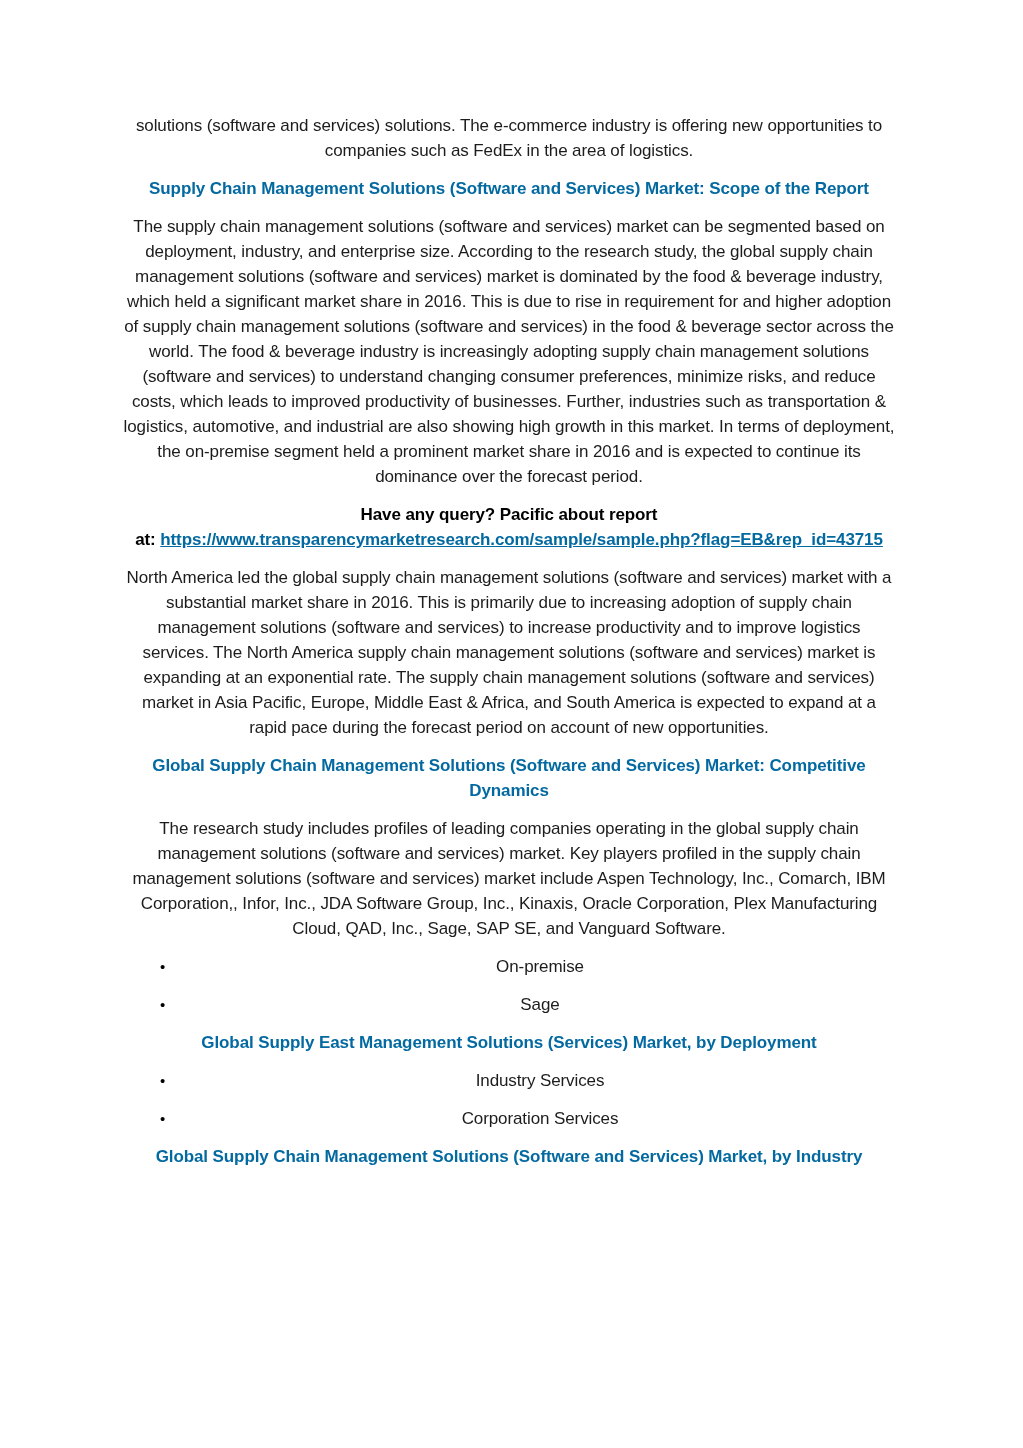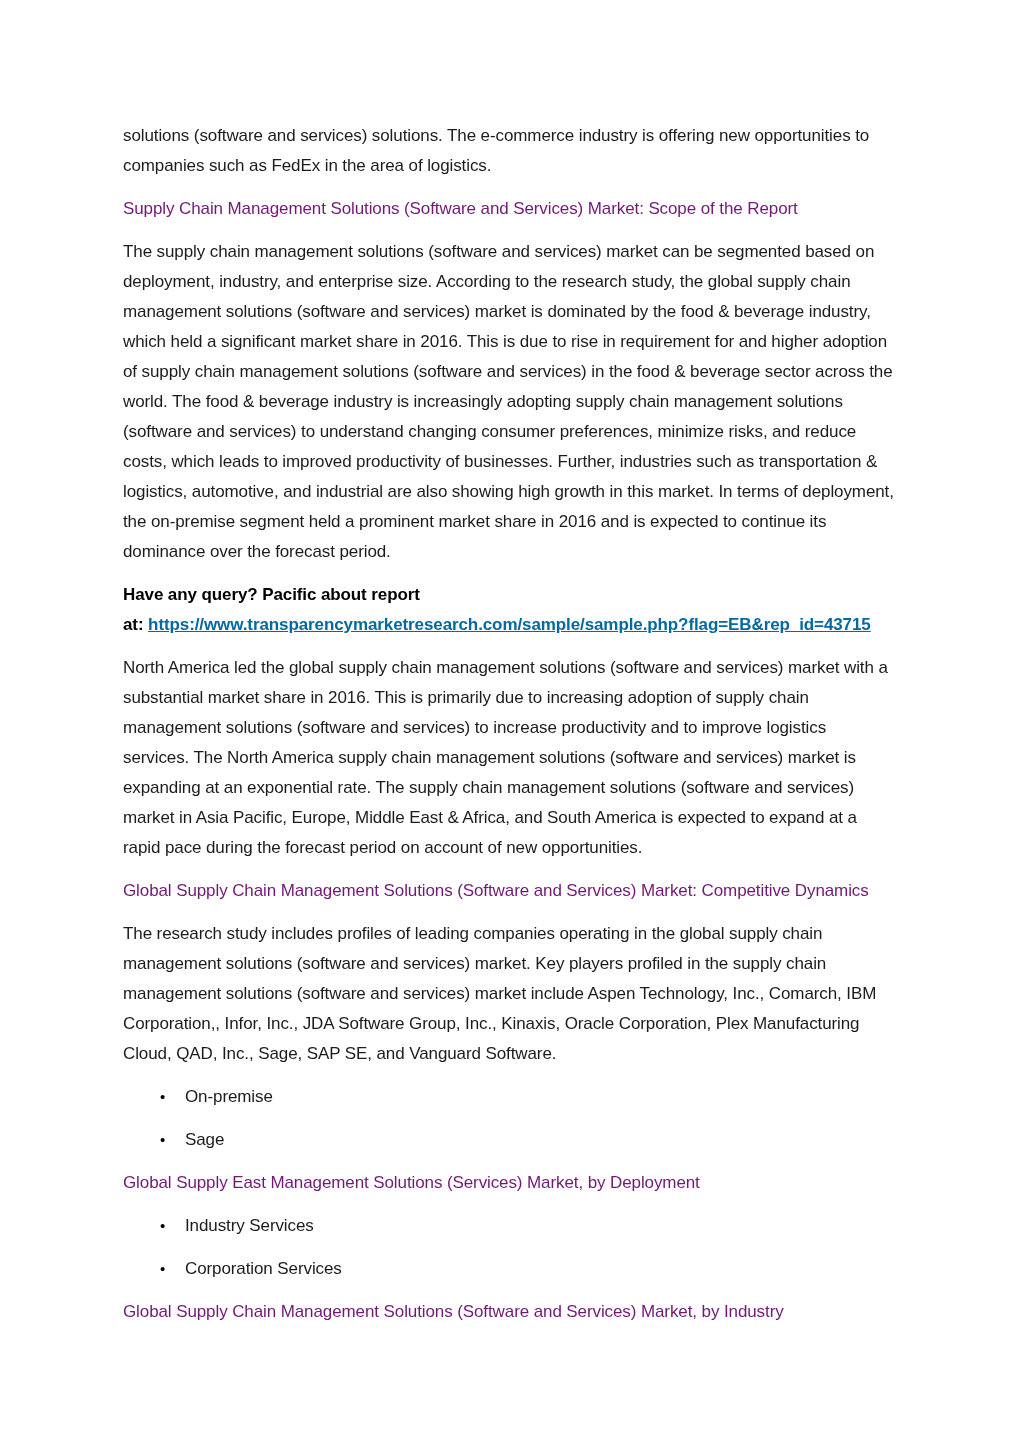--- a/index.html
+++ b/index.html
@@ -9,33 +9,34 @@
   }
   body {
     width: 1023px;
     height: 1448px;
     position: relative;
     font-family: "Liberation Sans", sans-serif;
   }
   .doc {
     position: absolute;
     left: 123px;
-    top: 121px;
+    top: 113px;
     width: 772px;
     font-size: 17px;
-    line-height: 30px;
+    line-height: 25px;
     letter-spacing: -0.1px;
     color: #1c1c1c;
+    text-align: center;
   }
   .doc p {
     margin: 0 0 13px 0;
   }
   .heading {
-    font-weight: 400;
-    color: #701a75;
+    font-weight: 700;
+    color: #0369a1;
   }
   .query-block {
     font-weight: 700;
     color: #000000;
   }
   .doc-link {
     color: #0369a1;
     font-weight: 700;
     text-decoration: underline;
     cursor: pointer;

